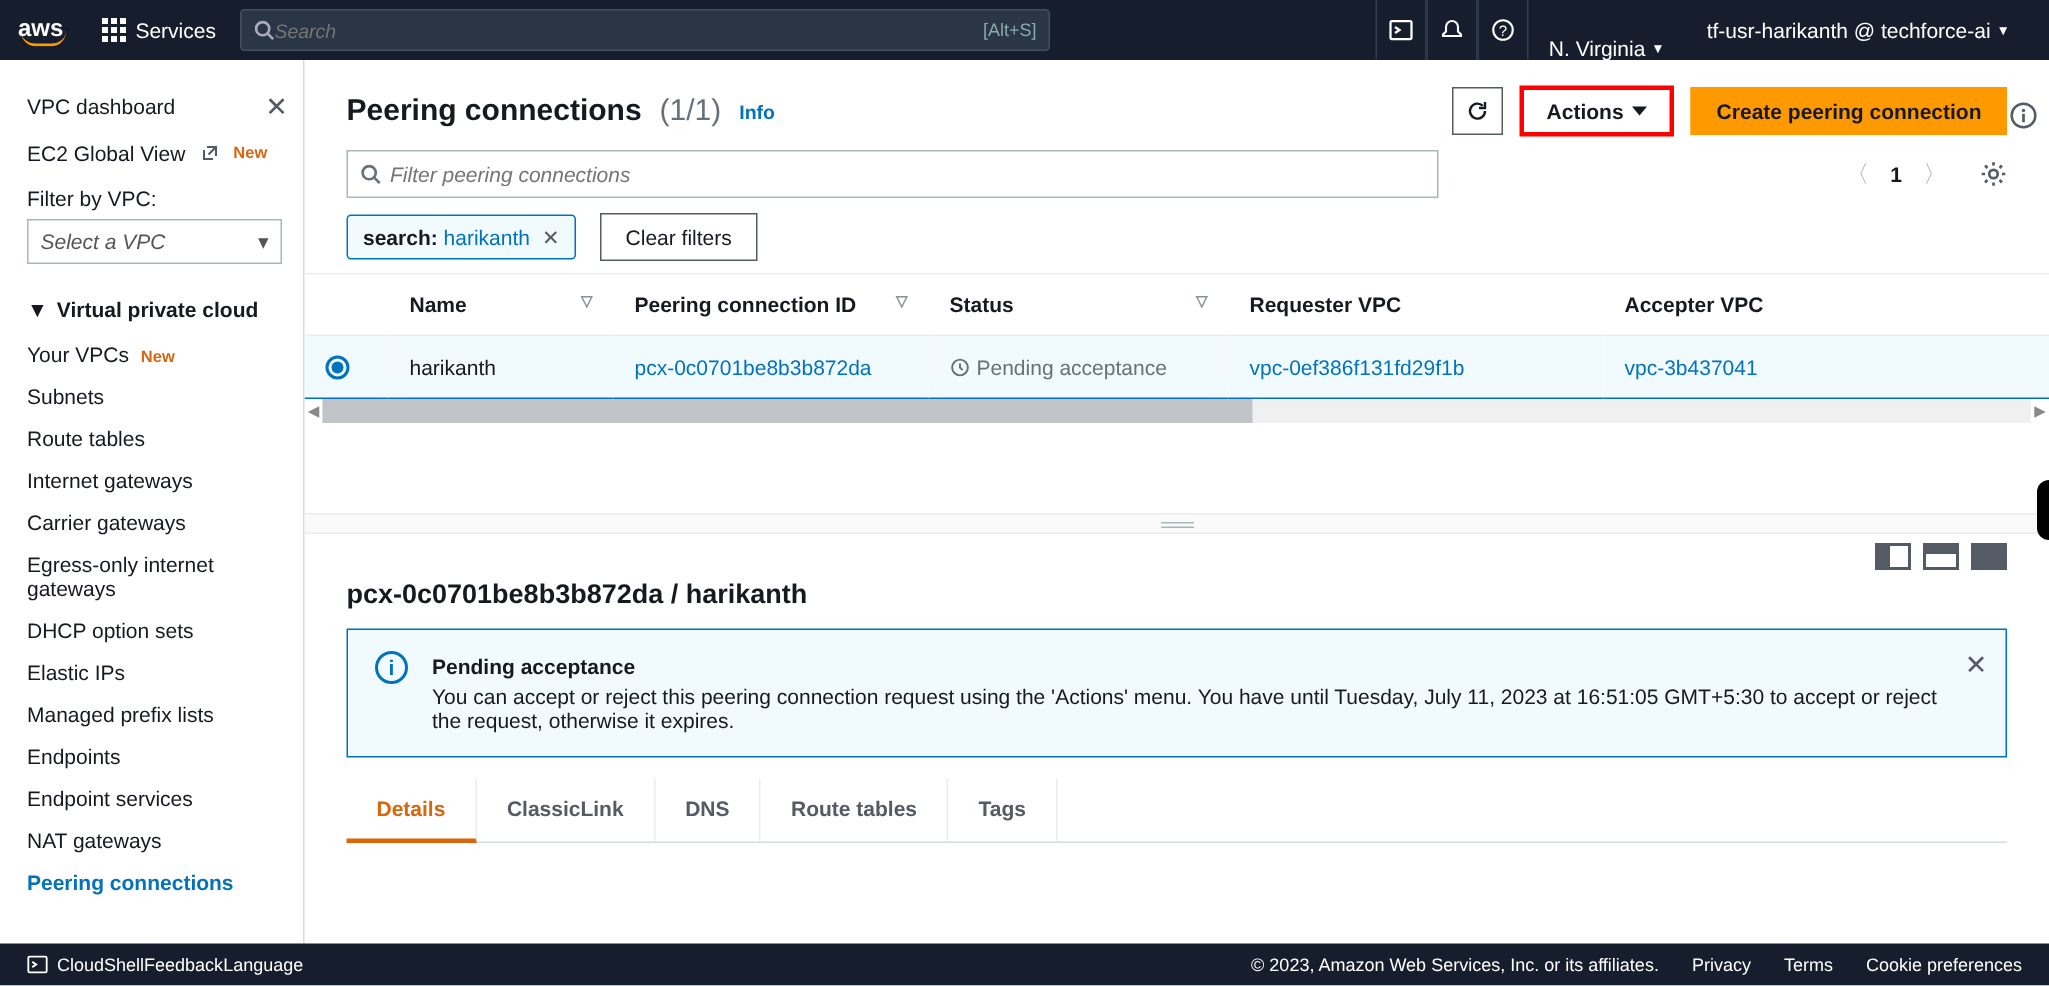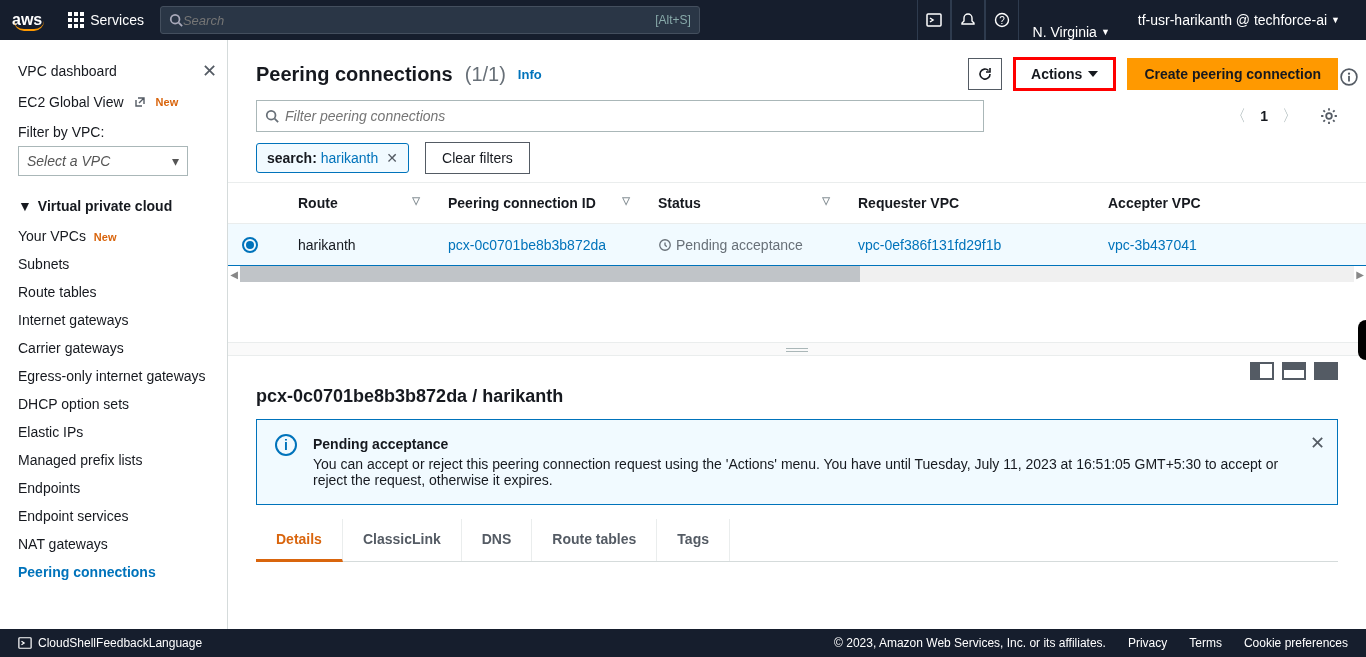--- a/index.html
+++ b/index.html
@@ -15,21 +15,21 @@
 .search-wrap { flex:0 0 540px; height:28px; background:#2a3646; border:1px solid #444f5e; border-radius:3px; display:flex; align-items:center; padding:0 8px; margin-left:4px;}
 .search-wrap input { flex:1; background:transparent; border:none; outline:none; color:#ccc; font-style:italic; font-size:13px;}
 .search-wrap .kbd { color:#8aa; font-size:12px;}
 .topnav .spacer{flex:1;}
 .topnav .ticon{ width:34px; height:40px; display:flex; align-items:center; justify-content:center; color:#fff; cursor:pointer; border-left:1px solid #2e3b4e; border-right:1px solid #2e3b4e;}
 .topnav .region{ padding:0 14px; height:40px; display:flex; align-items:center; gap:4px; cursor:pointer;margin-top:24px;}
 .topnav .account{ padding:0 14px; height:40px; display:flex; align-items:center; gap:4px; cursor:pointer;}
 
 
 .main { display:flex; height: calc(657px - 40px - 28px); }
-.sidebar { width: 228px; border-right:1px solid #d5dbdb; overflow-y:scroll; padding:14px 0 14px 18px; position:relative; scrollbar-width:thin;}
+.sidebar { width: 203px; border-right:1px solid #d5dbdb; overflow-y:scroll; padding:14px 0 14px 18px; position:relative; scrollbar-width:thin;}
 .sidebar h4 { font-weight:400; font-size:14px; padding:6px 0; display:flex; align-items:center; gap:6px;}
 .sidebar .close-x{ margin-left:auto; margin-right:10px; font-size:18px; color:#545b64; cursor:pointer;}
 .new-badge{ color:#d9650d; font-size:11px; font-weight:700; margin-left:4px;}
 .ext-icon{ width:12px; height:12px; margin-left:4px;}
 .filter-label{ margin-top:8px; padding-bottom:6px;}
 .vpc-select{ width:170px; height:30px; border:1px solid #aab7b8; display:flex; align-items:center; padding:0 8px; color:#555; font-style:italic; justify-content:space-between; cursor:pointer;}
 .section-head{ font-weight:700; margin-top:22px; padding-bottom:8px; display:flex; align-items:center; gap:6px; cursor:pointer;}
 .nav-item{ padding:6px 0 6px 0; color:#16191f; cursor:pointer; font-size:14px;}
 .nav-item.active{ color:#0073bb; font-weight:700;}
 
@@ -248,21 +248,21 @@
         <span class="x">✕</span>
       </div>
       <div class="btn" style="font-weight:400;">Clear filters</div>
     </div>
 
     <div class="table-wrap">
       <table>
         <thead>
           <tr>
             <th style="width:56px;"></th>
-            <th style="width:150px;"><span>Route</span><span class="sort">▽</span></th>
+            <th style="width:150px;"><span>Name</span><span class="sort">▽</span></th>
             <th style="width:210px;"><span>Peering connection ID</span><span class="sort">▽</span></th>
             <th style="width:200px;"><span>Status</span><span class="sort">▽</span></th>
             <th style="width:250px;"><span>Requester VPC</span></th>
             <th><span>Accepter VPC</span></th>
           </tr>
         </thead>
         <tbody>
           <tr class="datarow">
             <td><span class="radio">
                   <span class="dot"></span>

